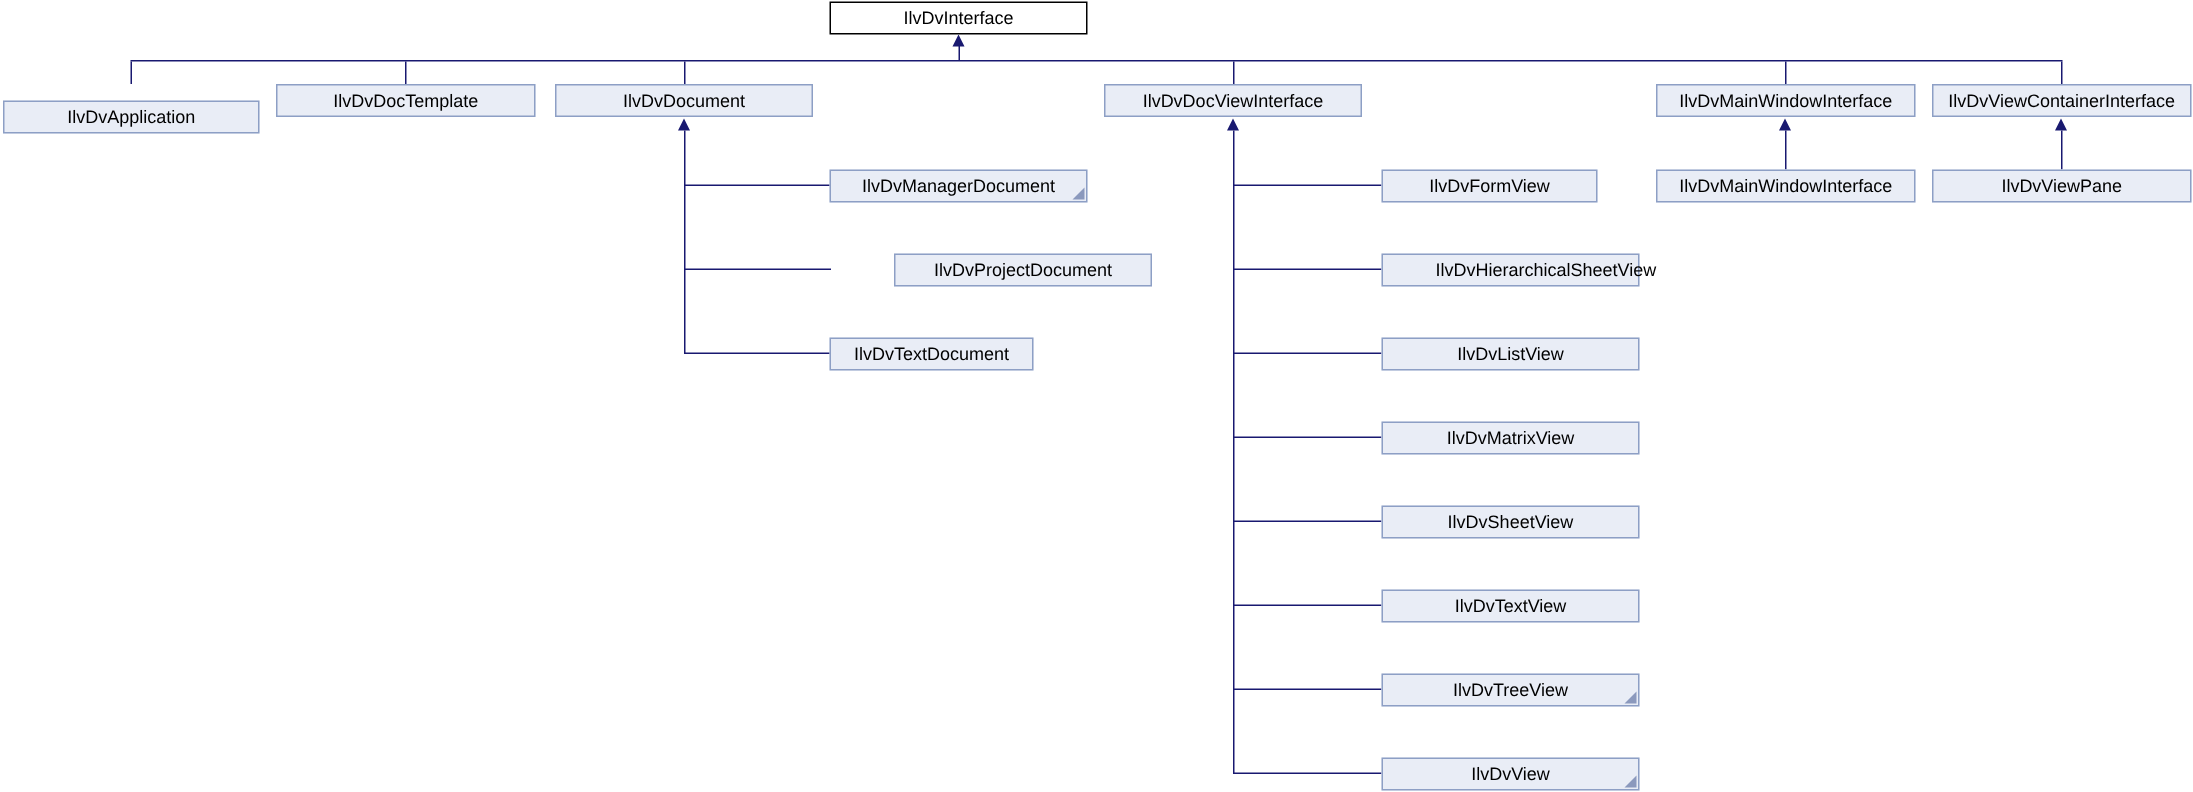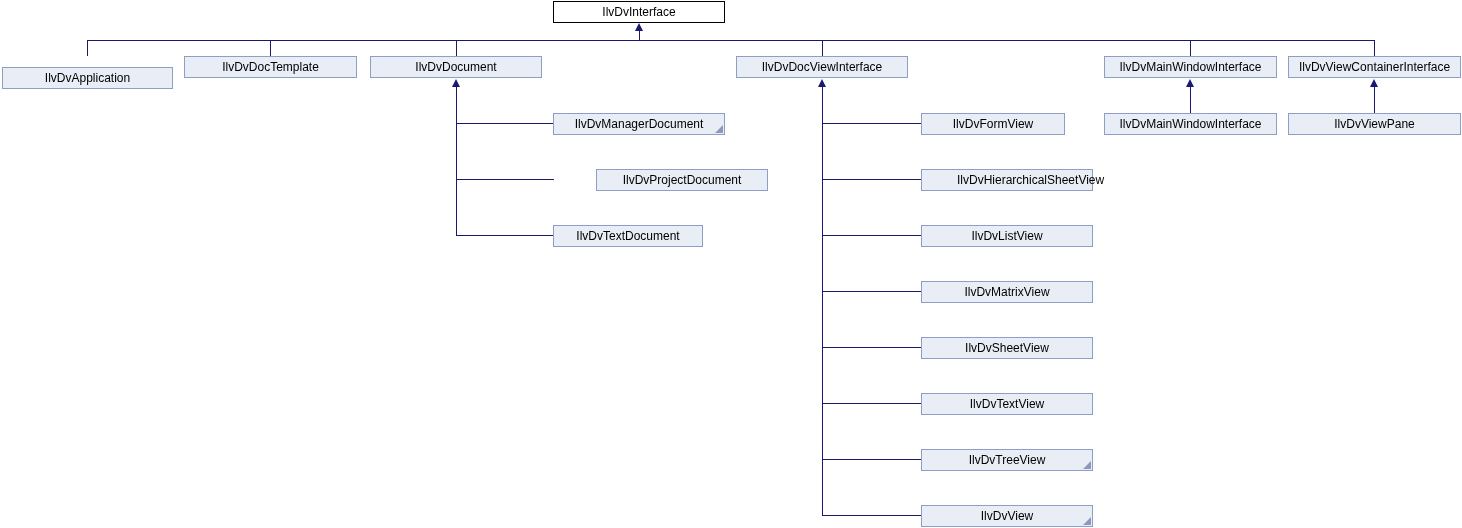--- a/index.html
+++ b/index.html
@@ -120,21 +120,21 @@
     <span>IlvDvManagerDocument</span>
     <span class="fold"></span>
   </div>
 
   <div class="node" style="left:1288px; top:56px; width:173px;">
     <span>IlvDvViewContainerInterface</span>
   </div>
   <div class="node" style="left:553px; top:169px; width:172px;margin-left:43px;">
     <span>IlvDvProjectDocument</span>
   </div>
-  <div class="node" style="left:553px; top:225px; width:150px;">
+  <div class="node" style="left:553px; top:225px; width:136px;">
     <span>IlvDvTextDocument</span>
   </div>
 
   <div class="node" style="left:921px; top:113px; width:144px;">
     <span>IlvDvFormView</span>
   </div>
   <div class="node" style="left:921px; top:169px; width:172px;padding-left:35px;">
     <span>IlvDvHierarchicalSheetView</span>
   </div>
   <div class="node" style="left:921px; top:225px; width:172px;">

